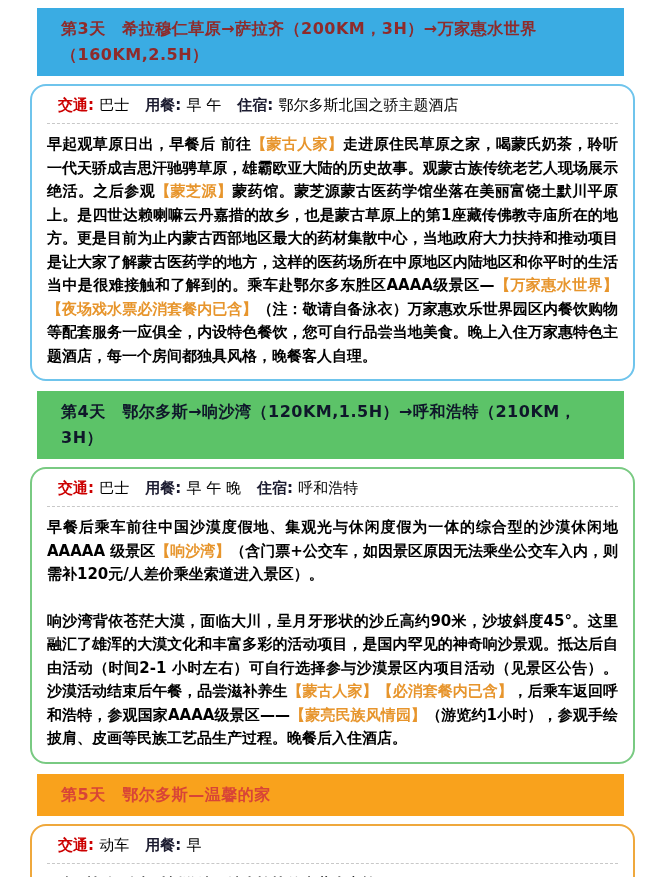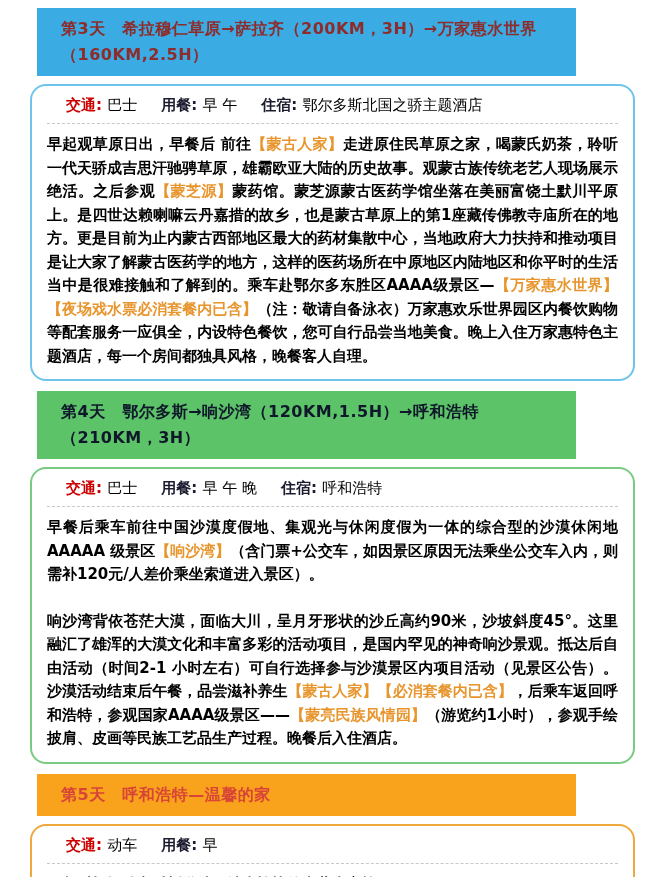--- a/index.html
+++ b/index.html
@@ -6,21 +6,21 @@
   body {
     width: 663px;
     font-family: "DejaVu Sans", "Liberation Sans", sans-serif;
     font-size: 15px;
     color: #000;
   }
   .page { padding-top: 8px; min-height: 869px; }
   .day { margin: 0; }
   .day-header {
     margin-left: 37px;
-    width: 539px;
+    width: 587px;
     box-sizing: border-box;
     padding: 8px 20px 8px 24px;
     font-size: 16px;
     font-weight: bold;
     line-height: 26px;
     letter-spacing: 0.5px;
   }
   .day-box {
     margin: 8px 0 10px 30px;
     width: 605px;
@@ -28,21 +28,21 @@
     background: #ffffff;
     border: 2px solid #999;
     border-radius: 16px;
     padding: 9px 15px 11px 15px;
   }
   .info-row {
     padding-left: 11px;
     line-height: 21px;
     white-space: nowrap;
   }
-  .info-item { margin-right: 16px; margin-left: 8px; }
+  .info-item { margin-right: 16px; }
   .lbl { font-weight: bold; }
   .lbl.red  { color: #CC0000; }
   .lbl.dark { color: #1c1c30; text-align: center; }
   .val { color: #000; }
   .dashed {
     border: none;
     border-top: 1px dashed #c8c8c8;
     margin: 7px 0 9px 0;
   }
   .day-body p {
@@ -81,21 +81,21 @@
       <hr class="dashed">
       <div class="day-body">
             <p><span>早餐后乘车前往中国沙漠度假地、集观光与休闲度假为一体的综合型的沙漠休闲地AAAAA 级景区</span><span class="hl" style="color: rgb(231, 149, 44);">【响沙湾】</span><span>（含门票+公交车，如因景区原因无法乘坐公交车入内，则需补120元/人差价乘坐索道进入景区）。</span></p>
             <p><span>响沙湾背依苍茫大漠，面临大川，呈月牙形状的沙丘高约90米，沙坡斜度45°。这里融汇了雄浑的大漠文化和丰富多彩的活动项目，是国内罕见的神奇响沙景观。抵达后自由活动（时间2-1 小时左右）可自行选择参与沙漠景区内项目活动（见景区公告）。沙漠活动结束后午餐，品尝滋补养生</span><span class="hl" style="color: rgb(231, 149, 44);">【蒙古人家】【必消套餐内已含】</span><span>，后乘车返回呼和浩特，参观国家AAAA级景区——</span><span class="hl" style="color: rgb(231, 149, 44);">【蒙亮民族风情园】</span><span>（游览约1小时），参观手绘披肩、皮画等民族工艺品生产过程。晚餐后入住酒店。</span></p>
           </div>
     </div>
   </section>
 
   <section class="day">
     <div class="day-header" style="background: rgb(249, 162, 28); color: rgb(216, 68, 55);">
-      <span class="day-title">第5天　呼和浩特—温馨的家</span>
+      <span class="day-title">第5天　鄂尔多斯—温馨的家</span>
     </div>
     <div class="day-box" style="border-color: rgb(239, 168, 60);">
       <div class="info-row"><span class="info-item"><span class="lbl red">交通: </span><span class="val">动车</span></span><span class="info-item"><span class="lbl dark">用餐: </span><span class="val">早</span></span></div>
       <hr class="dashed">
       <div class="day-body">
             <p><span>早餐后根据动车时刻送站。结束愉快的内蒙古之旅！</span></p>
           </div>
     </div>
   </section>
 </div>

